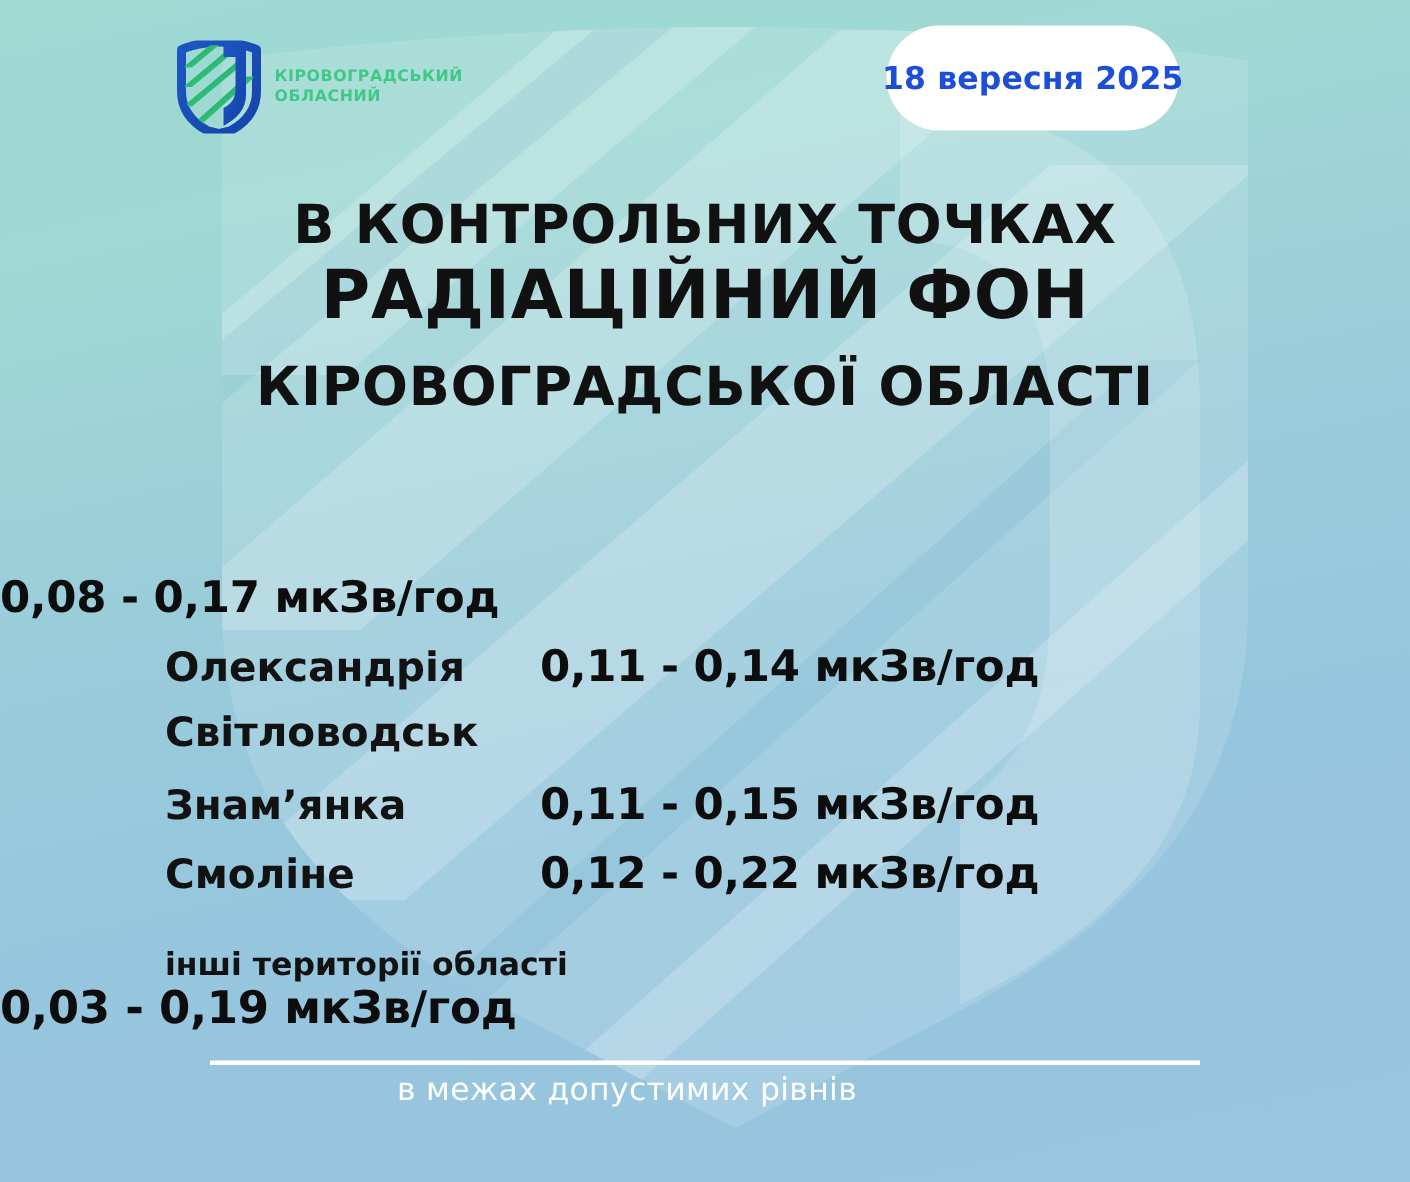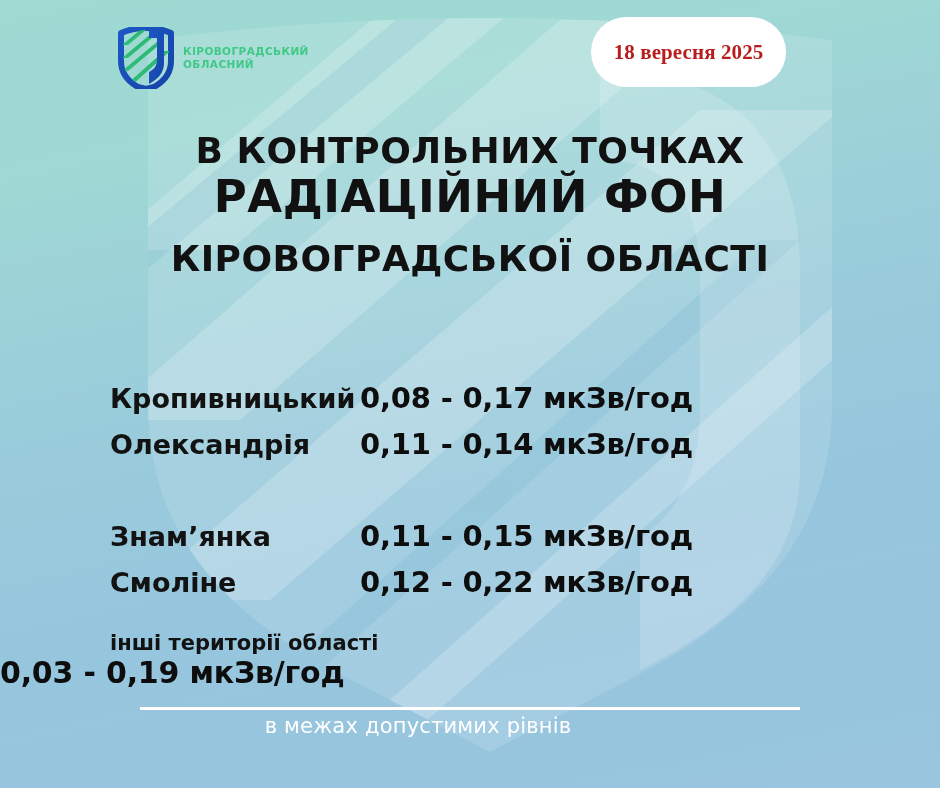--- a/index.html
+++ b/index.html
@@ -94,24 +94,23 @@
     height: 70px;
     background: #ffffff;
     border-radius: 36px;
     display: flex;
     align-items: center;
     justify-content: center;
   }
   .date-badge-text {
     font-size: 21px;
     font-weight: 700;
-    color: #b91c1c;
+    color: #1d4ed8;
     white-space: nowrap;
     letter-spacing: 0.1px;
-    font-family: Liberation Serif, serif;
   }
 
   
   .title-block {
     position: absolute;
     left: 0;
     top: 124px;
     width: 940px;
     text-align: center;
     color: #111111;
@@ -283,30 +282,30 @@
 
   <div class="title-block">
     <div class="title-line title-line-2">В КОНТРОЛЬНИХ ТОЧКАХ</div>
     <div class="title-line title-line-1">РАДІАЦІЙНИЙ ФОН</div>
     <div class="title-line title-line-3">КІРОВОГРАДСЬКОЇ ОБЛАСТІ</div>
   </div>
 
   <div class="readings">
 
     <div class="reading-row">
-      <div class="reading-name">Кропивницький</div>
       <div class="reading-value">0,08 - 0,17 мкЗв/год</div>
     </div>
 
     <div class="reading-row">
       <div class="reading-name">Олександрія</div>
       <div class="reading-value">0,11 - 0,14 мкЗв/год</div>
     </div>
 
     <div class="reading-row">
+      <div class="reading-name">Світловодськ</div>
     </div>
 
     <div class="reading-row">
       <div class="reading-name">Знам’янка</div>
       <div class="reading-value">0,11 - 0,15 мкЗв/год</div>
     </div>
 
     <div class="reading-row">
       <div class="reading-name">Смоліне</div>
       <div class="reading-value">0,12 - 0,22 мкЗв/год</div>

